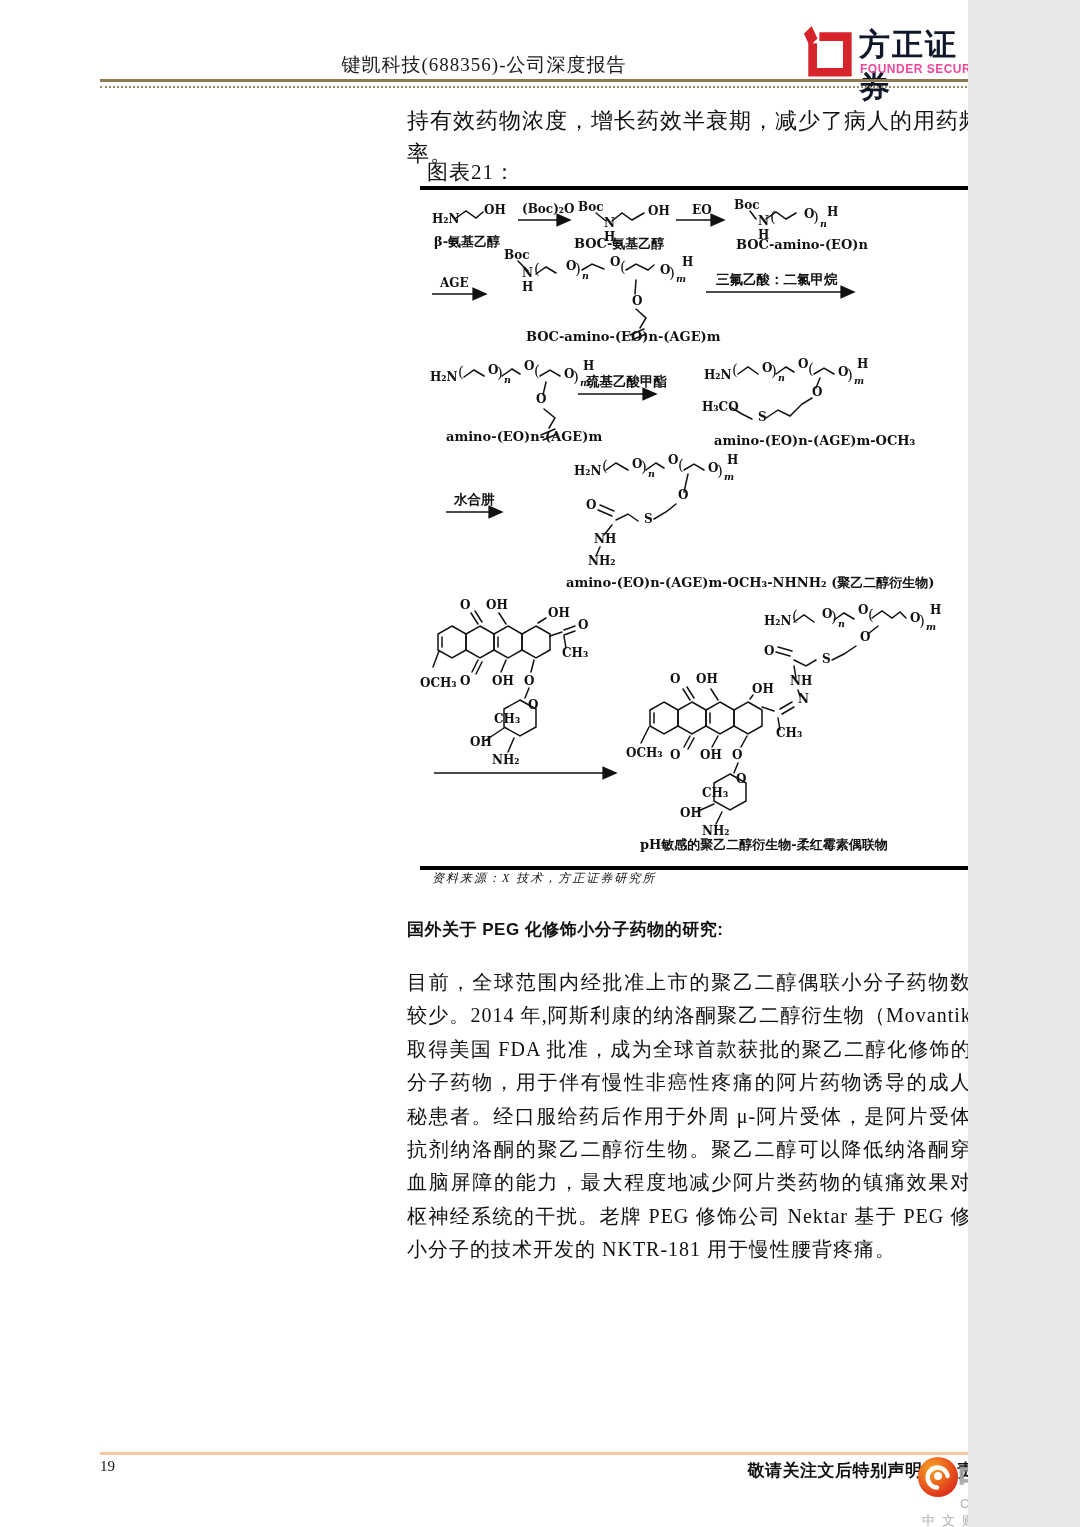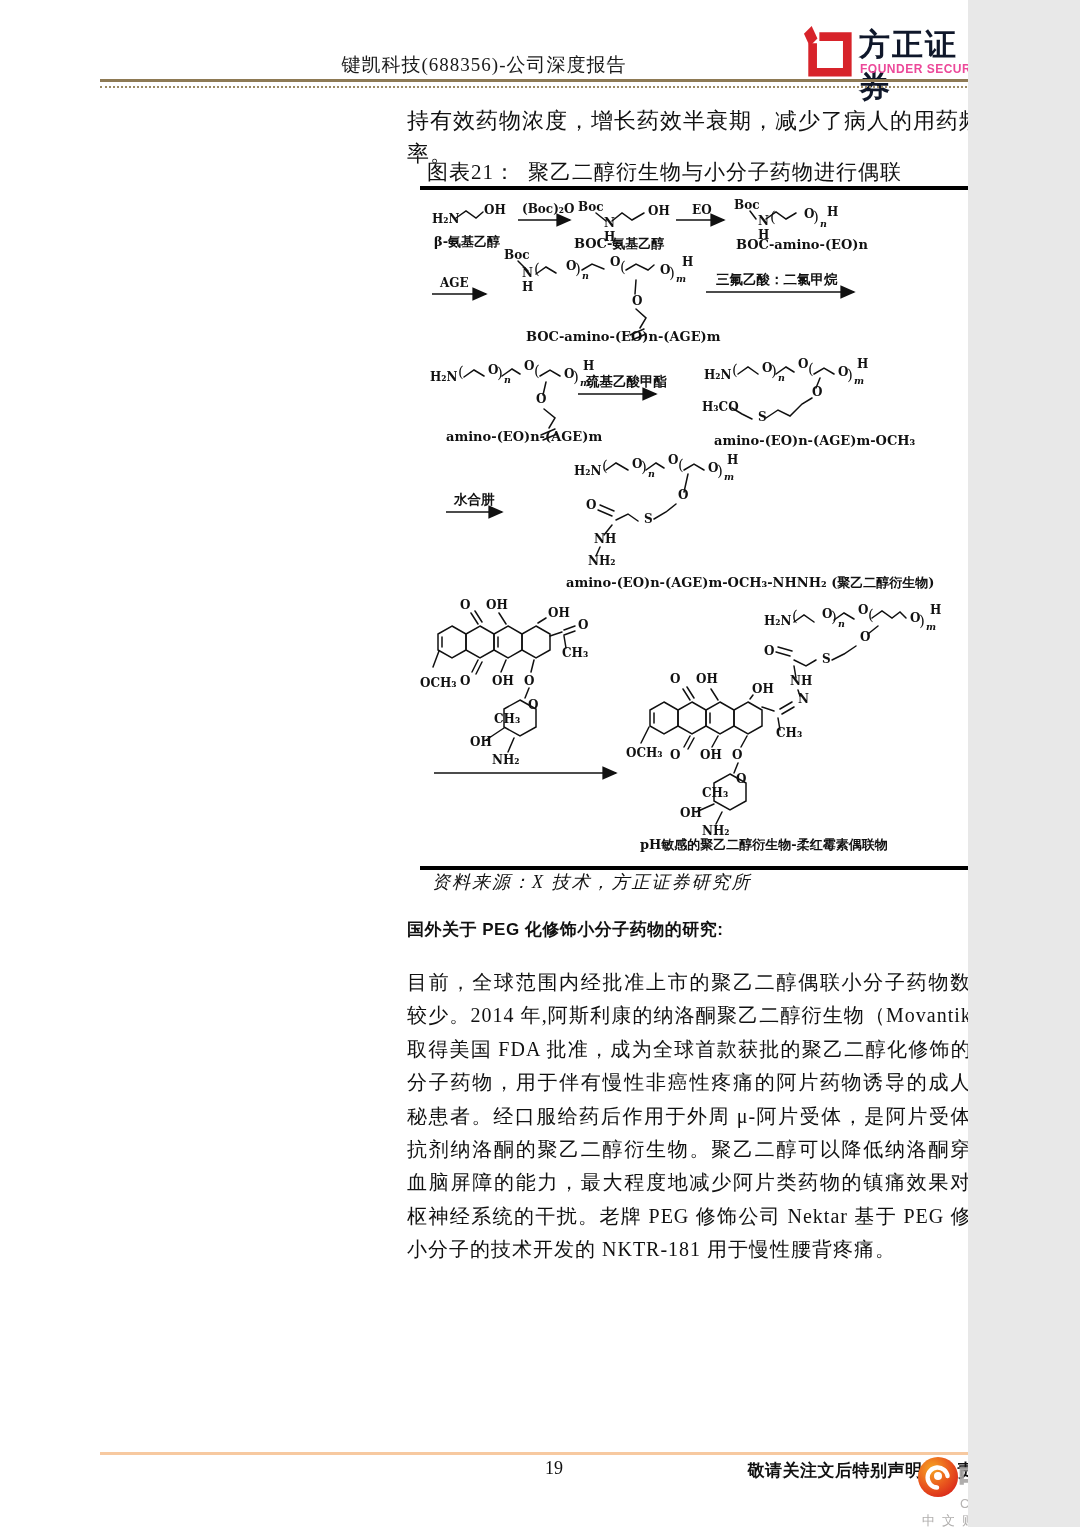--- a/index.html
+++ b/index.html
@@ -27,29 +27,29 @@
   .scheme-wrap{position:absolute;left:420px;top:190px;width:568px;height:676px;}
   .scheme-wrap svg{display:block;}
   .sl-a{font:bold 12px "DejaVu Serif",serif;fill:#111;}
   .sl-n{font:bold 13px "DejaVu Serif",serif;fill:#111;}
   .sl-r{font:bold 13.5px "Liberation Serif",serif;fill:#111;}
   .sl-p{font:15px "DejaVu Serif",serif;fill:#111;}
   .sl-s{font:italic bold 9.5px "DejaVu Serif",serif;fill:#111;}
   .bond{stroke:#111;stroke-width:1.5;fill:none;stroke-linecap:round;}
   .ring{stroke:#111;stroke-width:1.5;fill:none;}
   .scheme-arrow{stroke:#111;stroke-width:1.7;}
-  .fig-source{position:absolute;left:432px;top:870px;margin:0;font-size:18px;font-style:italic;
+  .fig-source{position:absolute;left:432px;top:870px;margin:0;font-size:12px;font-style:italic;
               letter-spacing:2px;}
   .sec-heading{position:absolute;left:407px;top:918px;margin:0;font-size:17px;font-weight:bold;
                letter-spacing:.5px;font-family:"Liberation Sans",sans-serif;}
   .body-par{position:absolute;left:407px;top:966px;width:586px;margin:0;font-size:20px;
             line-height:33.4px;letter-spacing:1px;text-align:justify;text-justify:inter-ideograph;}
   
   .ft-rule{position:absolute;left:100px;top:1452px;width:908px;height:3px;background:#f7c9a0;}
-  .ft-page{position:absolute;left:100px;top:1458px;width:908px;text-align:center;font-size:18px;}
+  .ft-page{position:absolute;left:100px;top:1458px;width:908px;text-align:left;font-size:15px;}
   .ft-disc{position:absolute;left:700px;top:1459px;width:310px;text-align:right;font-size:17px;
            font-weight:bold;font-family:"Liberation Sans",sans-serif;letter-spacing:.5px;}
   
   .wm{position:absolute;left:912px;top:1452px;width:200px;height:75px;pointer-events:none;}
   .wm-logo{position:absolute;left:5px;top:4px;}
   .wm-brand{position:absolute;left:46px;top:0px;font-size:41px;font-weight:bold;color:#a7a5a4;
             opacity:.9;letter-spacing:1px;white-space:nowrap;font-family:"Liberation Serif",serif;}
   .wm-domain{position:absolute;left:48px;top:44px;font-size:13px;color:#b5b3b2;letter-spacing:1px;
              font-family:"Liberation Sans",sans-serif;white-space:nowrap;}
   .wm-tag{position:absolute;left:10px;top:60px;font-size:13px;color:#b0aead;letter-spacing:7px;
@@ -71,21 +71,20 @@
     <div class="brand-en">FOUNDER SECURITIES</div>
   </div>
 
   <div class="hr-solid"></div>
   <div class="hr-dot"></div>
 
   <p class="intro">持有效药物浓度，增长药效半衰期，减少了病人的用药频率。</p>
 
   <div class="fig-caption">
     <span>图表21：</span>
-    <span>聚乙二醇衍生物与小分子药物进行偶联</span>
   </div>
   <div class="fig-rule top"></div>
 
   <div class="scheme-wrap">
     <svg id="scheme-svg" width="568" height="676" viewBox="0 0 568 676">
       <defs>
         <marker id="ah" markerWidth="11" markerHeight="9" refX="8" refY="4" orient="auto">
           <path d="M0,0 L9,4 L0,8 z" fill="#111"></path>
         </marker>
       </defs>

